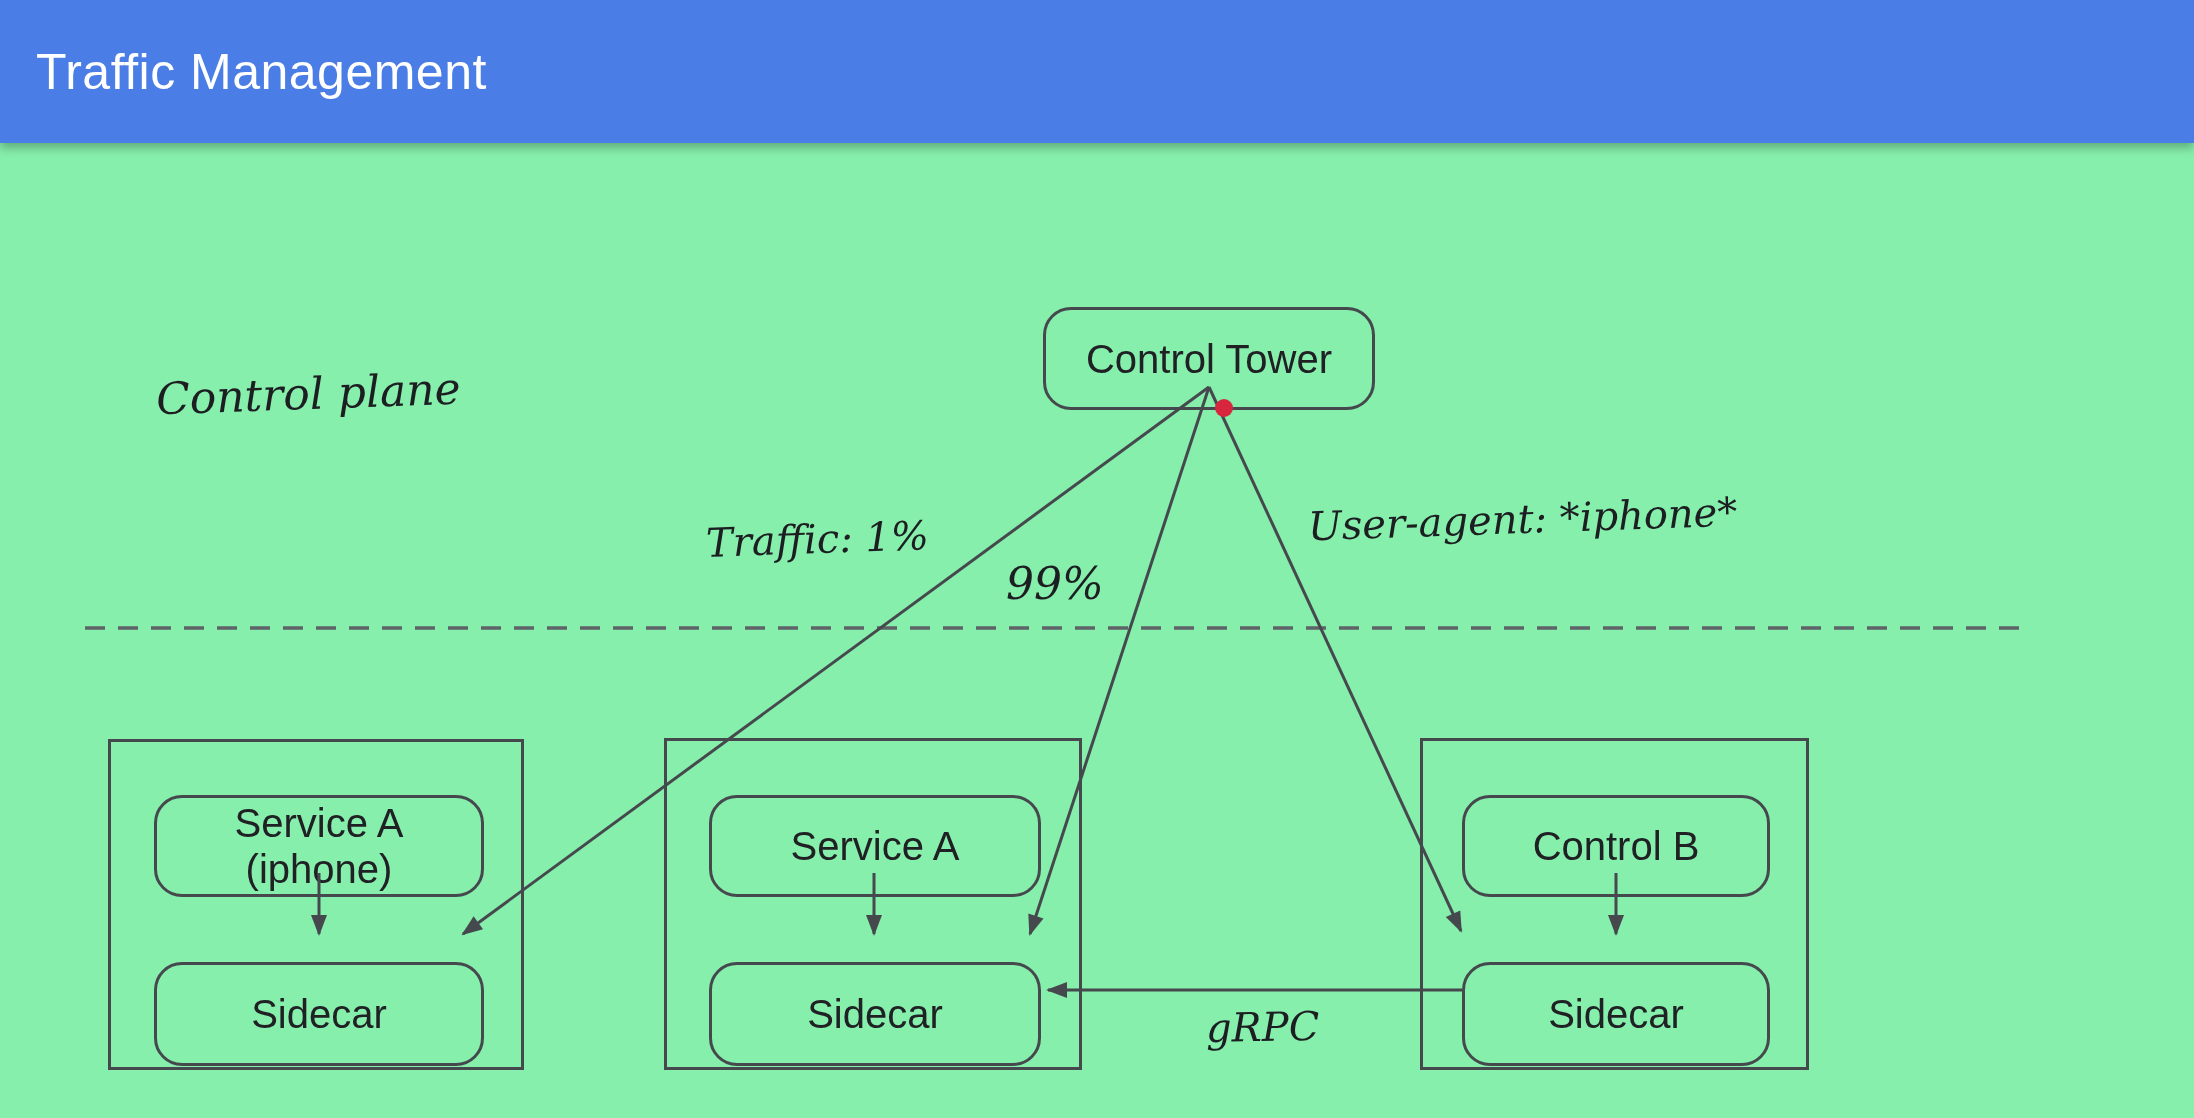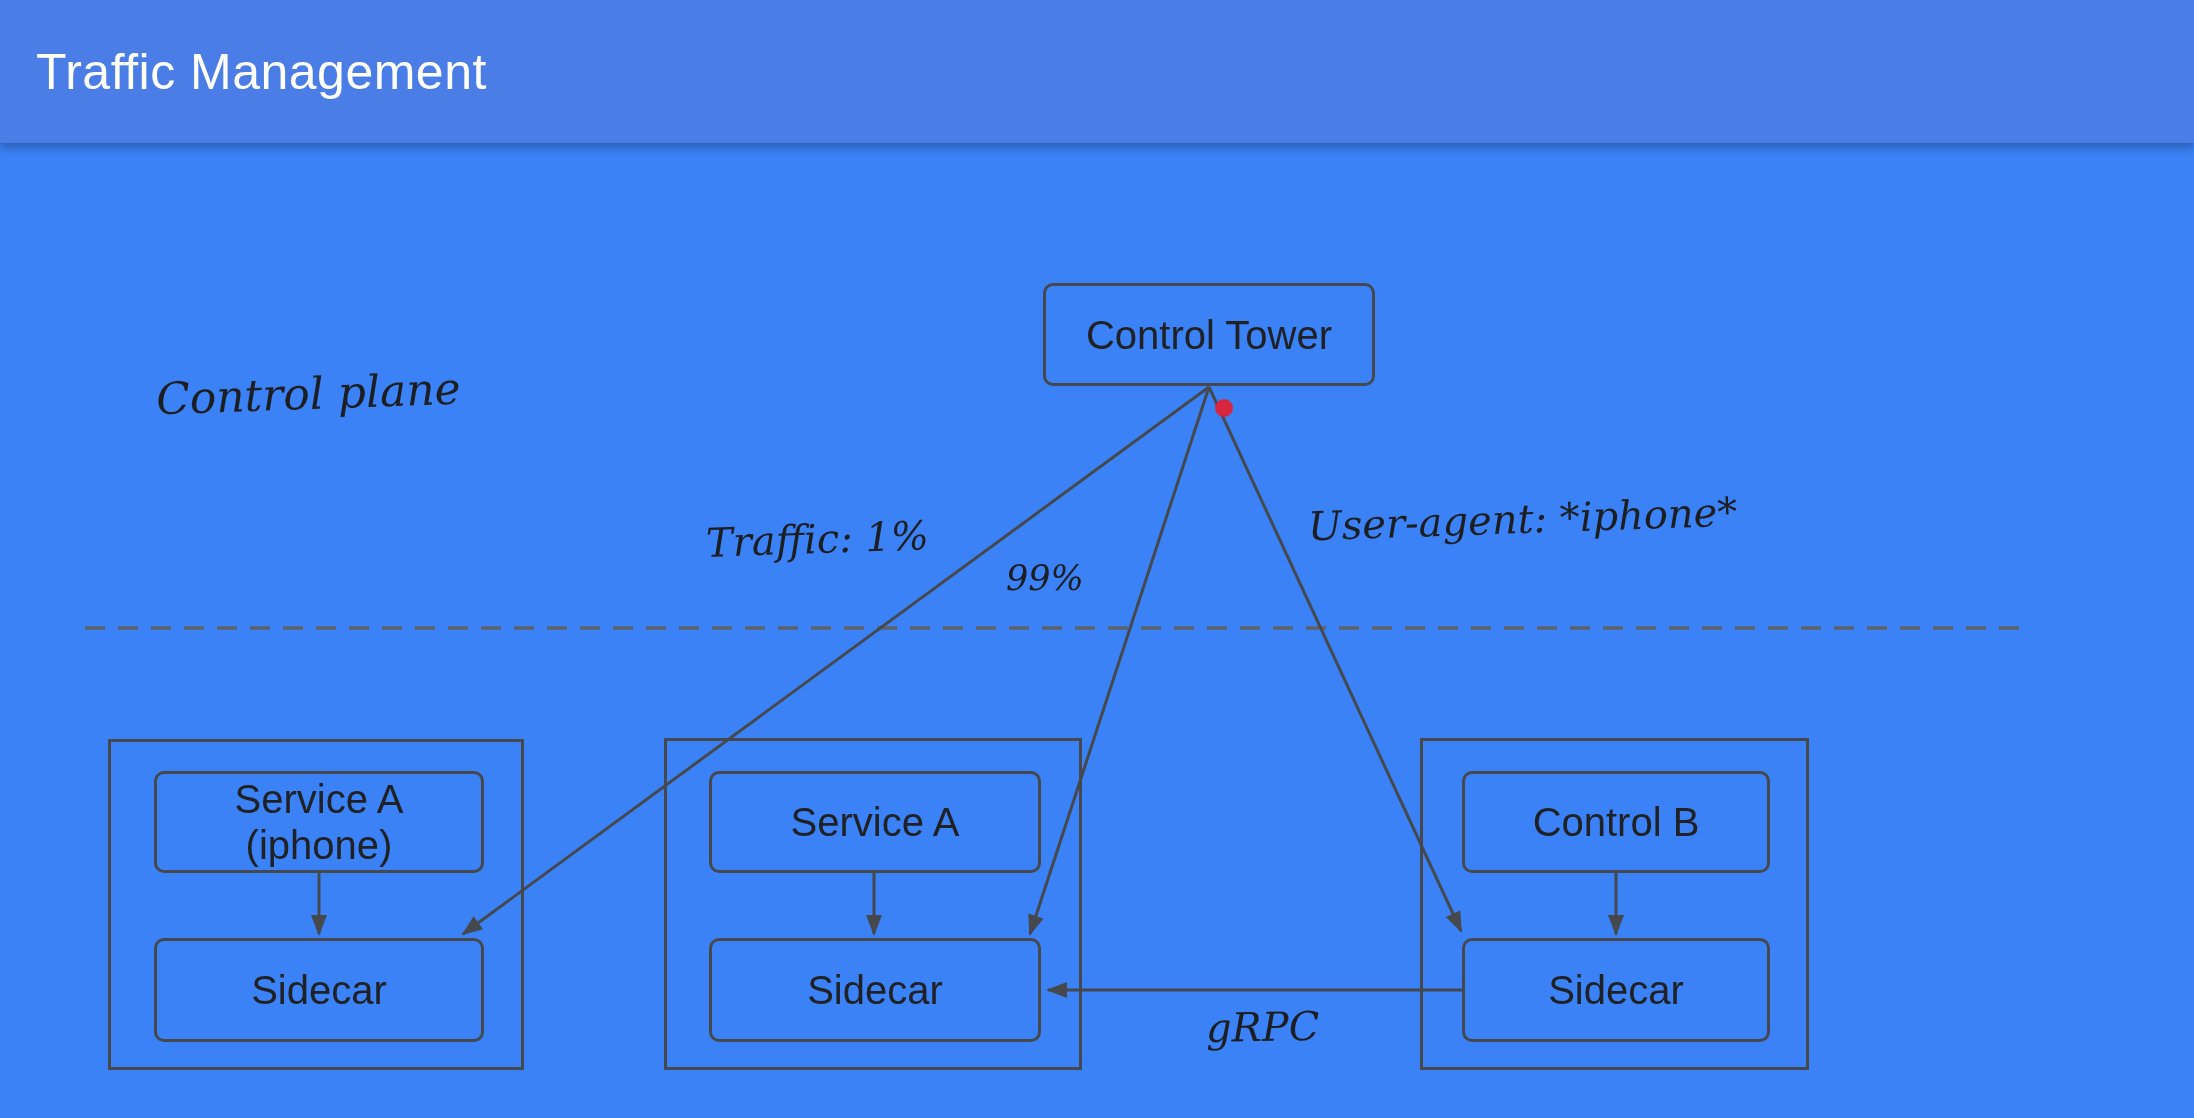--- a/index.html
+++ b/index.html
@@ -3,21 +3,21 @@
 <meta charset="utf-8">
 <style>
   html,body{margin:0;padding:0;}
   body{
     width:2194px;height:1118px;
     background:#f7f8f9;
     font-family:"Liberation Sans",sans-serif;
     color:#202124;
     overflow:hidden;
   }
-  .stage{position:relative;width:2194px;height:1118px;background:#3b82f6;}
+  .stage{position:relative;width:2194px;height:1118px;background:#86efac;}
 
   
   .header{
     position:absolute;left:0;top:0;width:2194px;height:143px;
     background:#4a7de5;
     box-shadow:0 5px 9px rgba(0,0,0,.28);
     display:flex;align-items:center;
     z-index:10;
   }
   .header .title{
@@ -26,21 +26,21 @@
   }
 
   
   .node{
     position:absolute;box-sizing:border-box;
     border:3px solid #45494e;
     display:flex;align-items:center;justify-content:center;
     text-align:center;font-size:40px;color:#202124;
     background:transparent;z-index:2;line-height:1.15;
   }
-  .rounded{border-radius:10px;}
+  .rounded{border-radius:28px;margin-top:24px;}
   .group{border-radius:0;}
 
   .control-tower{left:1043px;top:283px;width:332px;height:103px;}
 
   .group-canary {left:108px; top:739px;width:416px;height:331px;}
   .group-primary{left:664px; top:738px;width:418px;height:332px;}
   .group-b      {left:1420px;top:738px;width:389px;height:332px;}
 
   .svc-canary   {left:154px; top:771px;width:330px;height:102px;}
   .sc-canary    {left:154px; top:938px;width:330px;height:104px;}
@@ -50,21 +50,21 @@
   .sc-b         {left:1462px;top:938px;width:308px;height:104px;}
 
   
   .hand{
     position:absolute;z-index:3;
     font-family:"DejaVu Serif",serif;font-style:italic;
     color:#1c1e21;white-space:nowrap;
   }
   .plane-label {left:156px; top:368px;font-size:44px;transform:rotate(-2deg);}
   .traffic1    {left:706px; top:516px;font-size:40px;transform:rotate(-2deg);}
-  .p99         {left:1006px;top:558px;font-size:35px;}
+  .p99         {left:1006px;top:558px;font-size:44px;}
   .useragent   {left:1308px;top:496px;font-size:40px;transform:rotate(-2deg);}
   .grpc        {left:1206px;top:1004px;font-size:40px;transform:rotate(-1deg);}
 
   
   svg.wires{position:absolute;left:0;top:0;z-index:5;pointer-events:none;}
 </style>
 </head>
 <body>
 
 <div class="stage">

